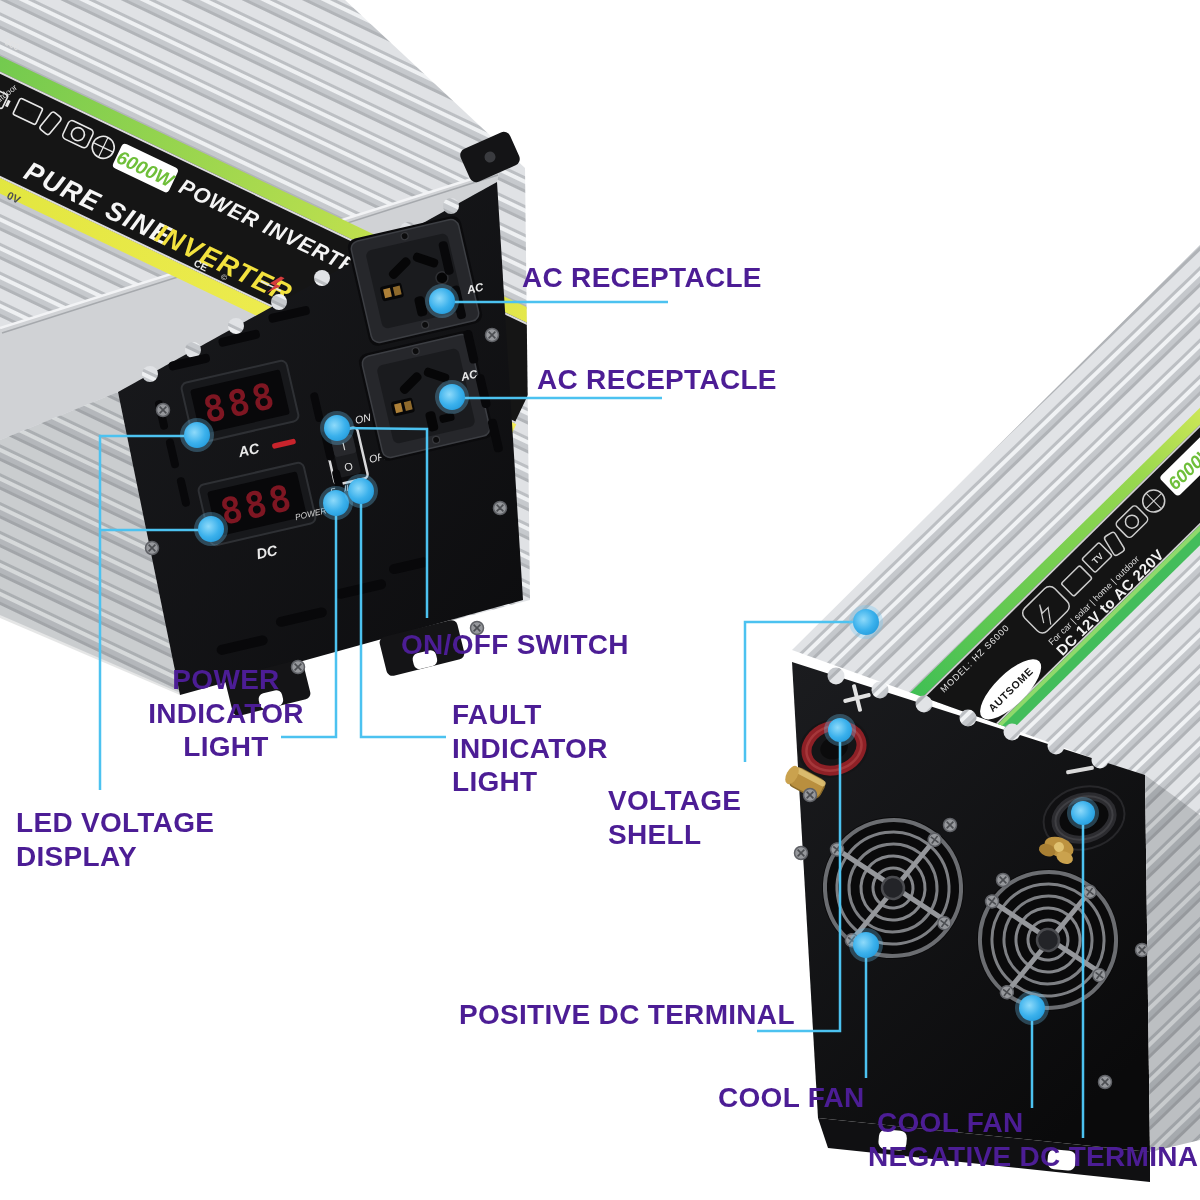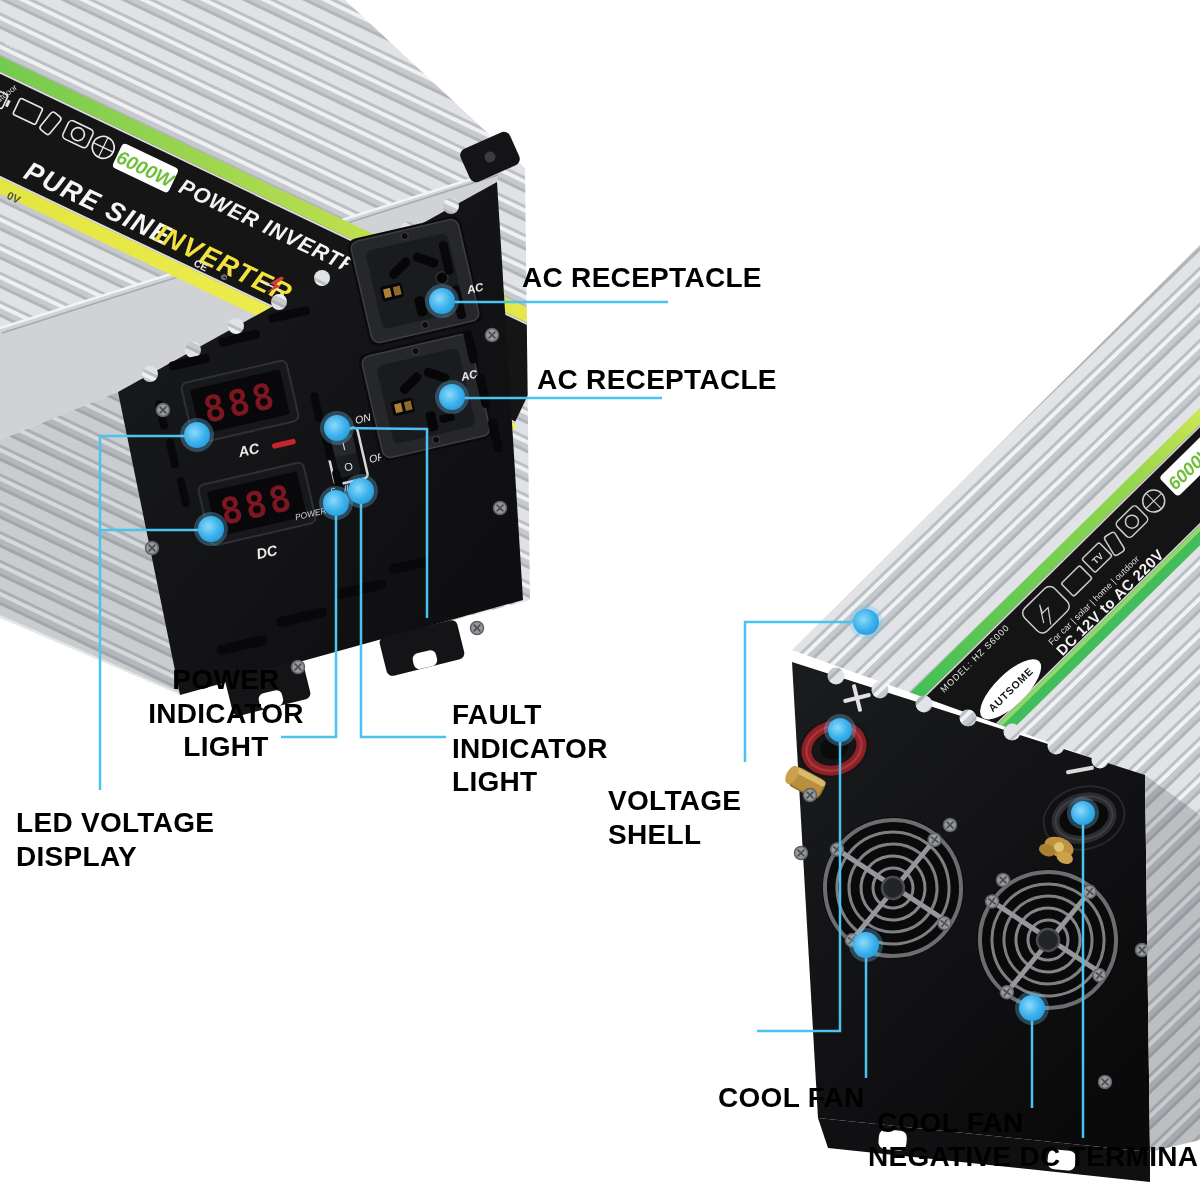--- a/index.html
+++ b/index.html
@@ -1,19 +1,19 @@
 <!DOCTYPE html>
 <html><head>
 <meta charset="utf-8">
 <style>
   html,body{margin:0;padding:0;background:#fff;}
   #stage{position:relative;width:1200px;height:1200px;background:#fff;overflow:hidden;
          font-family:"Liberation Sans","DejaVu Sans",sans-serif;}
   #deviceArt{position:absolute;left:0;top:0;width:1200px;height:1200px;}
-  .callout{position:absolute;color:#000000;font-weight:bold;font-size:28px;line-height:1.2;
+  .callout{position:absolute;color:#4c1d95;font-weight:bold;font-size:28px;line-height:1.2;
            letter-spacing:.3px;white-space:normal;}
   .nowrap{white-space:nowrap;}
   svg text{user-select:none;}
 </style>
 </head>
 <body>
 
 <div id="stage">
 
 <svg id="deviceArt" viewBox="0 0 1200 1200">
@@ -448,21 +448,23 @@
         </g>
     <g>
           <circle cx="1083" cy="813" r="16" fill="#6EC8F5" opacity="0.3"></circle>
           <circle cx="1083" cy="813" r="12" fill="url(#dotGrad)"></circle>
         </g>
   </g>
 </svg>
 
 <div class="callout nowrap" style="left:522px;top:261px;">AC RECEPTACLE</div>
 <div class="callout nowrap" style="left:537px;top:363px;">AC RECEPTACLE</div>
+<div class="callout nowrap" style="left:401px;top:628px;">ON/OFF SWITCH</div>
 <div class="callout" style="left:136px;top:663px;width:180px;text-align:center;">POWER INDICATOR LIGHT</div>
 <div class="callout" style="left:452px;top:698px;width:190px;">FAULT INDICATOR LIGHT</div>
 <div class="callout" style="left:16px;top:806px;width:240px;">LED VOLTAGE DISPLAY</div>
 <div class="callout" style="left:608px;top:784px;width:185px;">VOLTAGE SHELL</div>
+<div class="callout nowrap" style="left:459px;top:998px;">POSITIVE DC TERMINAL</div>
 <div class="callout nowrap" style="left:718px;top:1081px;">COOL FAN</div>
 <div class="callout nowrap" style="left:877px;top:1106px;">COOL FAN</div>
 <div class="callout nowrap" style="left:868px;top:1140px;">NEGATIVE DC TERMINAL</div>
 
 </div>
 
 </body></html>

